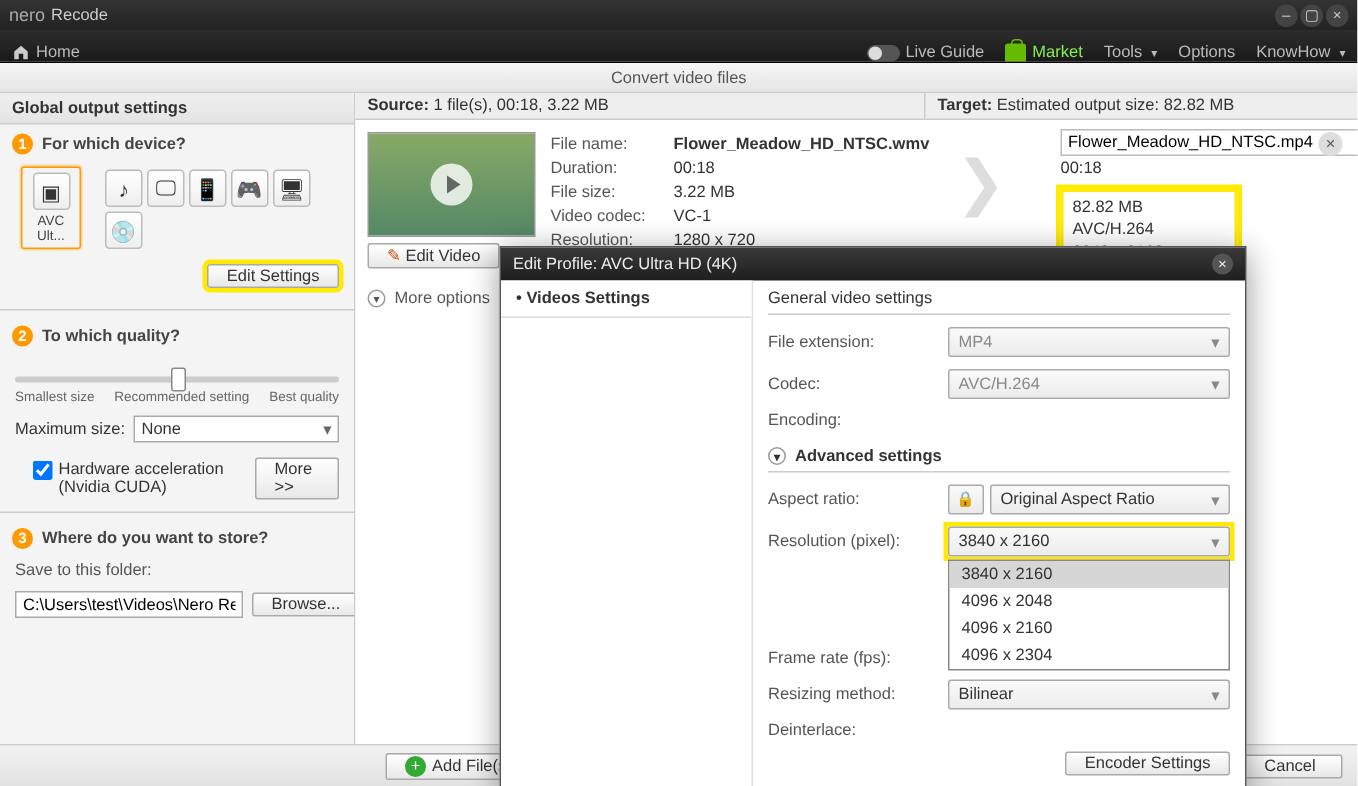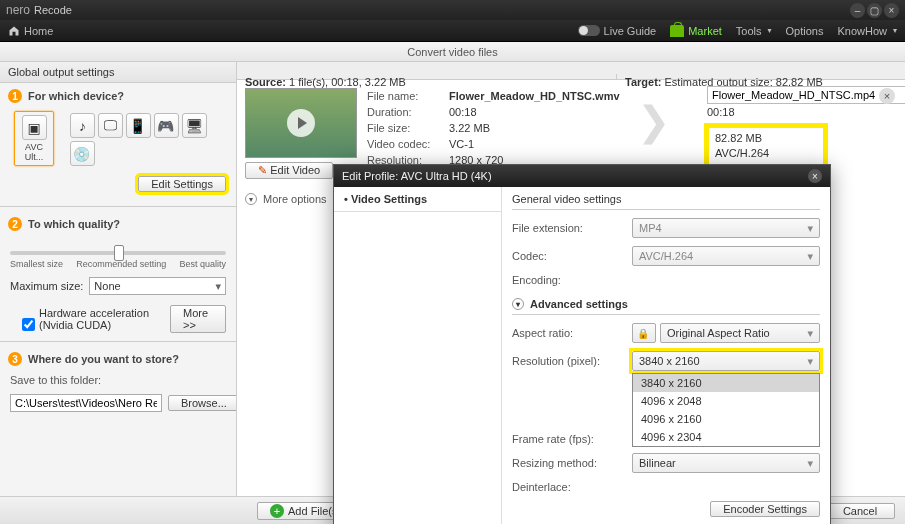--- a/index.html
+++ b/index.html
@@ -6,64 +6,64 @@
   body { width: 905px; height: 524px; background: #fff; font-size: 11px; color: #333; position: relative; overflow: hidden; }
 
   
   .titlebar { height: 20px; background: linear-gradient(#333,#222); color: #ccc; display: flex; align-items: center; padding: 0 6px; }
   .titlebar .logo { color: #fff; font-weight: bold; font-size: 12px; margin-right: 4px; }
   .titlebar .logo span { color:#aaa; font-weight:normal;}
   .titlebar .wbtns { margin-left: auto; display: flex; gap: 2px;}
   .titlebar .wbtn { width: 15px; height: 15px; border-radius: 50%; background:#444; color:#ccc; font-size:10px; display:flex; align-items:center; justify-content:center; cursor:pointer;}
 
   
-  .menubar { height: 22px; background: linear-gradient(#2c2c2c,#1a1a1a); display:flex; align-items:center; padding:0 8px; color:#bbb; font-size:11px; border-bottom:1px solid #000;gap:48px;}
+  .menubar { height: 22px; background: linear-gradient(#2c2c2c,#1a1a1a); display:flex; align-items:flex-end; padding:0 8px; color:#bbb; font-size:11px; border-bottom:1px solid #000;gap:48px;}
   .menubar .home { display:flex; align-items:center; gap:4px; cursor:pointer;}
   .menubar .home svg{ width:12px; height:12px;}
   .menubar .right { margin-left:auto; display:flex; align-items:center; gap:14px;}
   .menubar .right .item{cursor:pointer; display:flex; align-items:center; gap:4px;}
   .toggle { width:22px; height:11px; background:#555; border-radius:6px; position:relative;}
   .toggle::after{content:""; width:9px; height:9px; background:#ddd; border-radius:50%; position:absolute; top:1px; left:1px;}
   .market-ico{width:14px; height:12px; background:#6b0; border-radius:2px 2px 0 0; position:relative;}
   .market-ico::after{content:""; position:absolute; top:-3px; left:4px; width:6px; height:4px; border:1px solid #6b0; border-bottom:none; border-radius:3px 3px 0 0;}
 
   .subheader { height:20px; background:linear-gradient(#f5f5f5,#e6e6e6); border-bottom:1px solid #ccc; display:flex; align-items:center; justify-content:center; color:#555; font-size:11px;}
 
   
   .main { display:flex; height: calc(524px - 20px - 22px - 20px - 28px); }
   .sidebar { width:237px; background:#f4f4f4; border-right:1px solid #ccc; padding:0; overflow:hidden;}
-  .side-title { background:linear-gradient(#f0f0f0,#e4e4e4); padding:4px 8px; font-weight:normal; border-bottom:1px solid #ccc;}
+  .side-title { background:linear-gradient(#f0f0f0,#e4e4e4); padding:4px 8px; font-weight:bold; border-bottom:1px solid #ccc;}
   .section-head { padding:6px 8px 4px; font-weight:bold; color:#444; display:flex; align-items:center; gap:6px;}
   .bullet{width:14px;height:14px;border-radius:50%;background:#f90;color:#fff;font-size:10px;display:flex;align-items:center;justify-content:center;font-weight:bold;}
   .device-row{display:flex; gap:3px; padding:4px 8px;}
   .device-btn{width:25px;height:25px;border:1px solid #bbb;background:linear-gradient(#fff,#eee);border-radius:3px;display:flex;align-items:center;justify-content:center;font-size:14px;cursor:pointer;}
   .device-selected{border:1px solid #f90; box-shadow:0 0 2px #f90; padding:3px 2px; margin:2px 8px; width:40px; text-align:center; border-radius:2px;}
   .device-selected .device-btn{margin:0 auto;}
   .device-selected .lbl{font-size:9px; color:#444; margin-top:2px;}
   .editset-wrap{ text-align:right; padding:6px 10px 10px;}
   .btn{ display:inline-block; padding:1px 12px; border:1px solid #aaa; background:linear-gradient(#fff,#e8e8e8); border-radius:2px; font-size:11px; cursor:pointer;}
   .hl-yellow{ outline:3px solid #ffea00; outline-offset:0;}
 
   .slider-row{padding:8px 10px 2px;}
   .slider-track{height:4px;background:#ccc;border-radius:2px;position:relative;margin:8px 0 4px;}
   .slider-thumb{width:10px;height:16px;background:#fff;border:1px solid #888;border-radius:2px;position:absolute;top:-6px;left:48%;}
   .slider-labels{display:flex;justify-content:space-between;font-size:9px;color:#666;}
   .maxsize-row{display:flex;align-items:center;gap:6px;padding:6px 10px;}
   .select{flex:1;border:1px solid #aaa;background:#fff;padding:2px 4px;font-size:11px;position:relative;}
   .select::after{content:"▾";position:absolute;right:4px;color:#666;}
   .chk-row{display:flex;align-items:center;justify-content:space-between;padding:4px 10px;}
-  .chk{display:flex;align-items:flex-end;gap:4px;padding-left:12px;}
+  .chk{display:flex;align-items:flex-start;gap:4px;padding-left:12px;}
   .chk input{margin:0;}
   .path-row{padding:4px 10px;display:flex;gap:6px;align-items:center;}
   .path-row input{flex:1;border:1px solid #aaa;padding:2px 4px;font-size:11px;}
 
   
   .content{flex:1; background:#fff; position:relative;}
   .srctgt{display:flex;height:18px;background:#eee;border-bottom:1px solid #ccc;font-size:11px;}
-  .srctgt > div{padding:2px 8px;margin-top:12px;}
+  .srctgt > div{padding:2px 8px;}
   .srctgt .src{width:380px; border-right:1px solid #ccc;}
   .file-row{display:flex; padding:8px; gap:10px; position:relative;}
   .thumb{width:112px;height:70px;background:linear-gradient(#8a6,#586);border:1px solid #999;position:relative;display:flex;align-items:center;justify-content:center;}
   .thumb .play{width:28px;height:28px;border-radius:50%;background:rgba(255,255,255,.8);display:flex;align-items:center;justify-content:center;}
   .thumb .play::after{content:"";border-left:9px solid #666;border-top:6px solid transparent;border-bottom:6px solid transparent;margin-left:3px;}
   .meta{font-size:11px;}
   .meta .row{display:flex;gap:6px;line-height:16px;}
   .meta .lbl{width:76px;color:#555;}
   .meta .val{color:#333;}
   .meta .fname{font-weight:bold;}
@@ -285,21 +285,21 @@
   <span class="btn" style="width:70px;text-align:center;">Cancel</span>
 </div>
 
 <div class="dialog">
   <div class="dlg-title">
     <span>Edit Profile: AVC Ultra HD (4K)</span>
     <div class="x">×</div>
   </div>
   <div class="dlg-body">
     <div class="dlg-left">
-      <div class="item active">• <span>Video Settings</span></div>
+      <div class="item active">• <span>Videos Settings</span></div>
     </div>
     <div class="dlg-right">
       <div class="gvs-head">General video settings</div>
 
       <div class="form-row">
           <div class="flbl">File extension:</div>
           <div class="fctl">
             <div class="combo">MP4</div>
           </div>
         </div>

